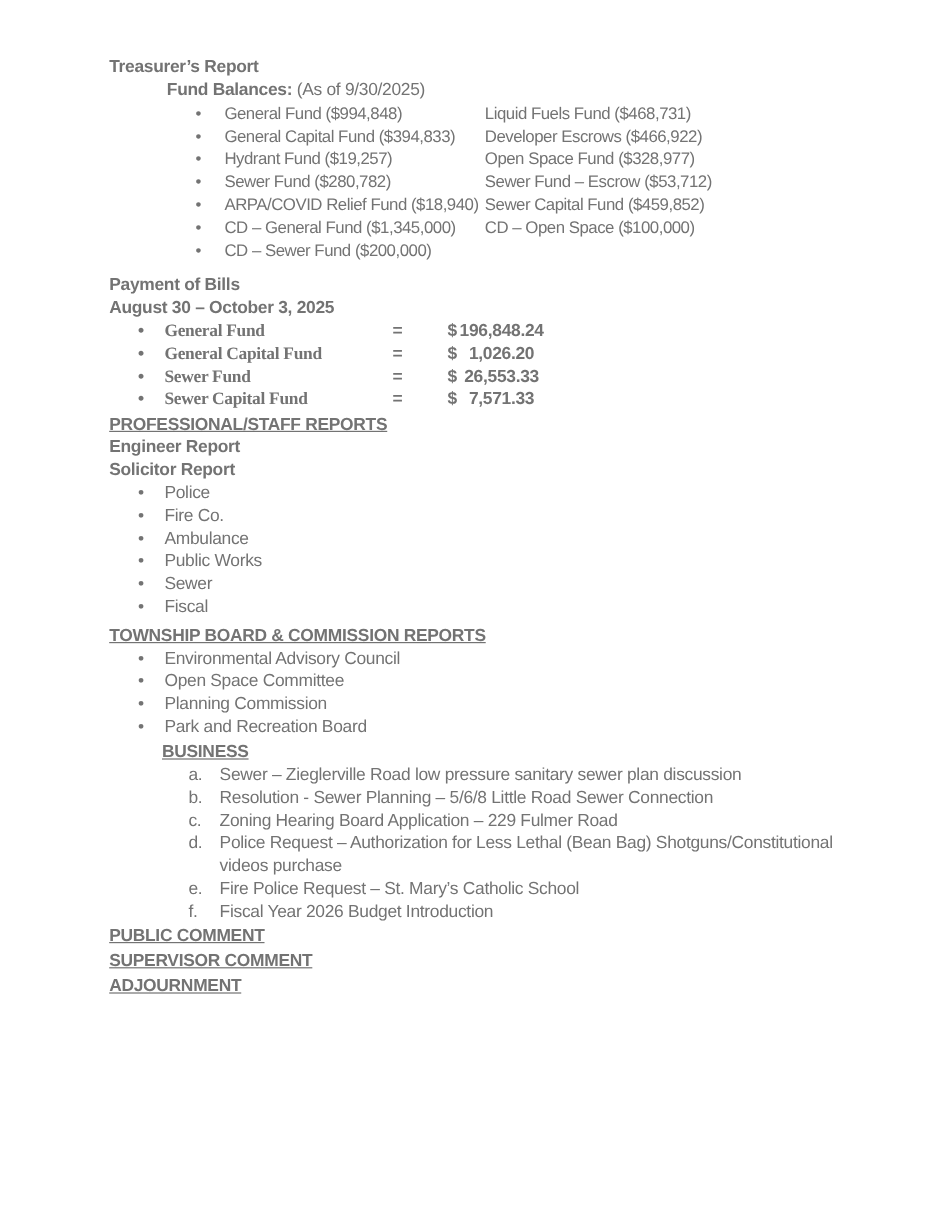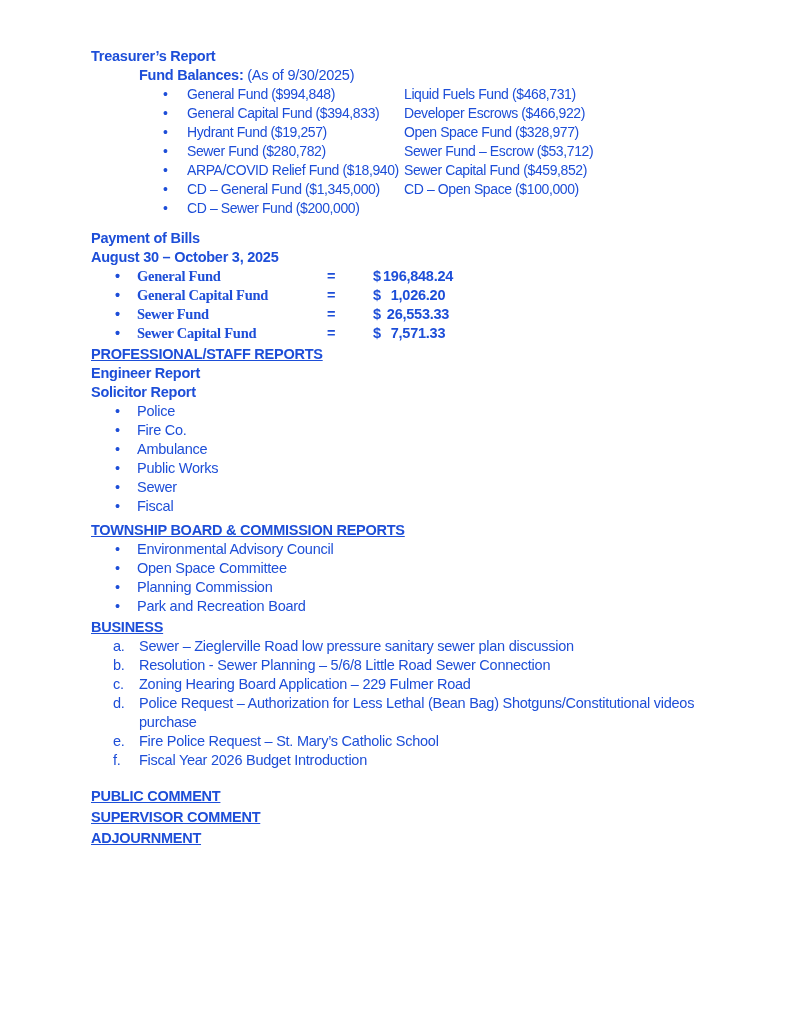--- a/index.html
+++ b/index.html
@@ -1,20 +1,20 @@
 <!DOCTYPE html>
 <html><head>
 <meta charset="utf-8">
 <style>
   html,body { margin:0; padding:0; background:#e8e8e8; }
   .page {
     position:relative;
     width:791px; height:1024px;
     background:#ffffff;
-    color:#1d4ed8;
+    color:#737373;
     font-family:"Liberation Sans", sans-serif;
     font-size:14.5px;
     line-height:19px;
     letter-spacing:-0.25px;
     overflow:hidden;
   }
   .content { position:absolute; left:91px; top:47px; width:640px; }
 
   .bold { font-weight:700; }
   .heading { font-weight:700; }
@@ -41,22 +41,22 @@
   .blist-row .bullet { margin-left:24px; width:22px; }
 
   
   .biz-row { display:flex; }
   .biz-marker { margin-left:22px; width:26px; flex:none; }
   .biz-text { width:585px; }
 
   .sec-payment  { margin-top:11px; }
   .sec-prof     { margin-top:2px; }
   .sec-board    { margin-top:5px; }
-  .sec-business { margin-top:2px; }
-  .sec-closing  { margin-top:16px; }
+  .sec-business { margin-top:2px;margin-left:44px; }
+  .sec-closing  { }
   .closing-line { line-height:21px; }
 </style>
 </head>
 <body>
 
 <div class="page">
   <div class="content">
 
     <div>
       <div class="heading">Treasurer’s Report</div>

